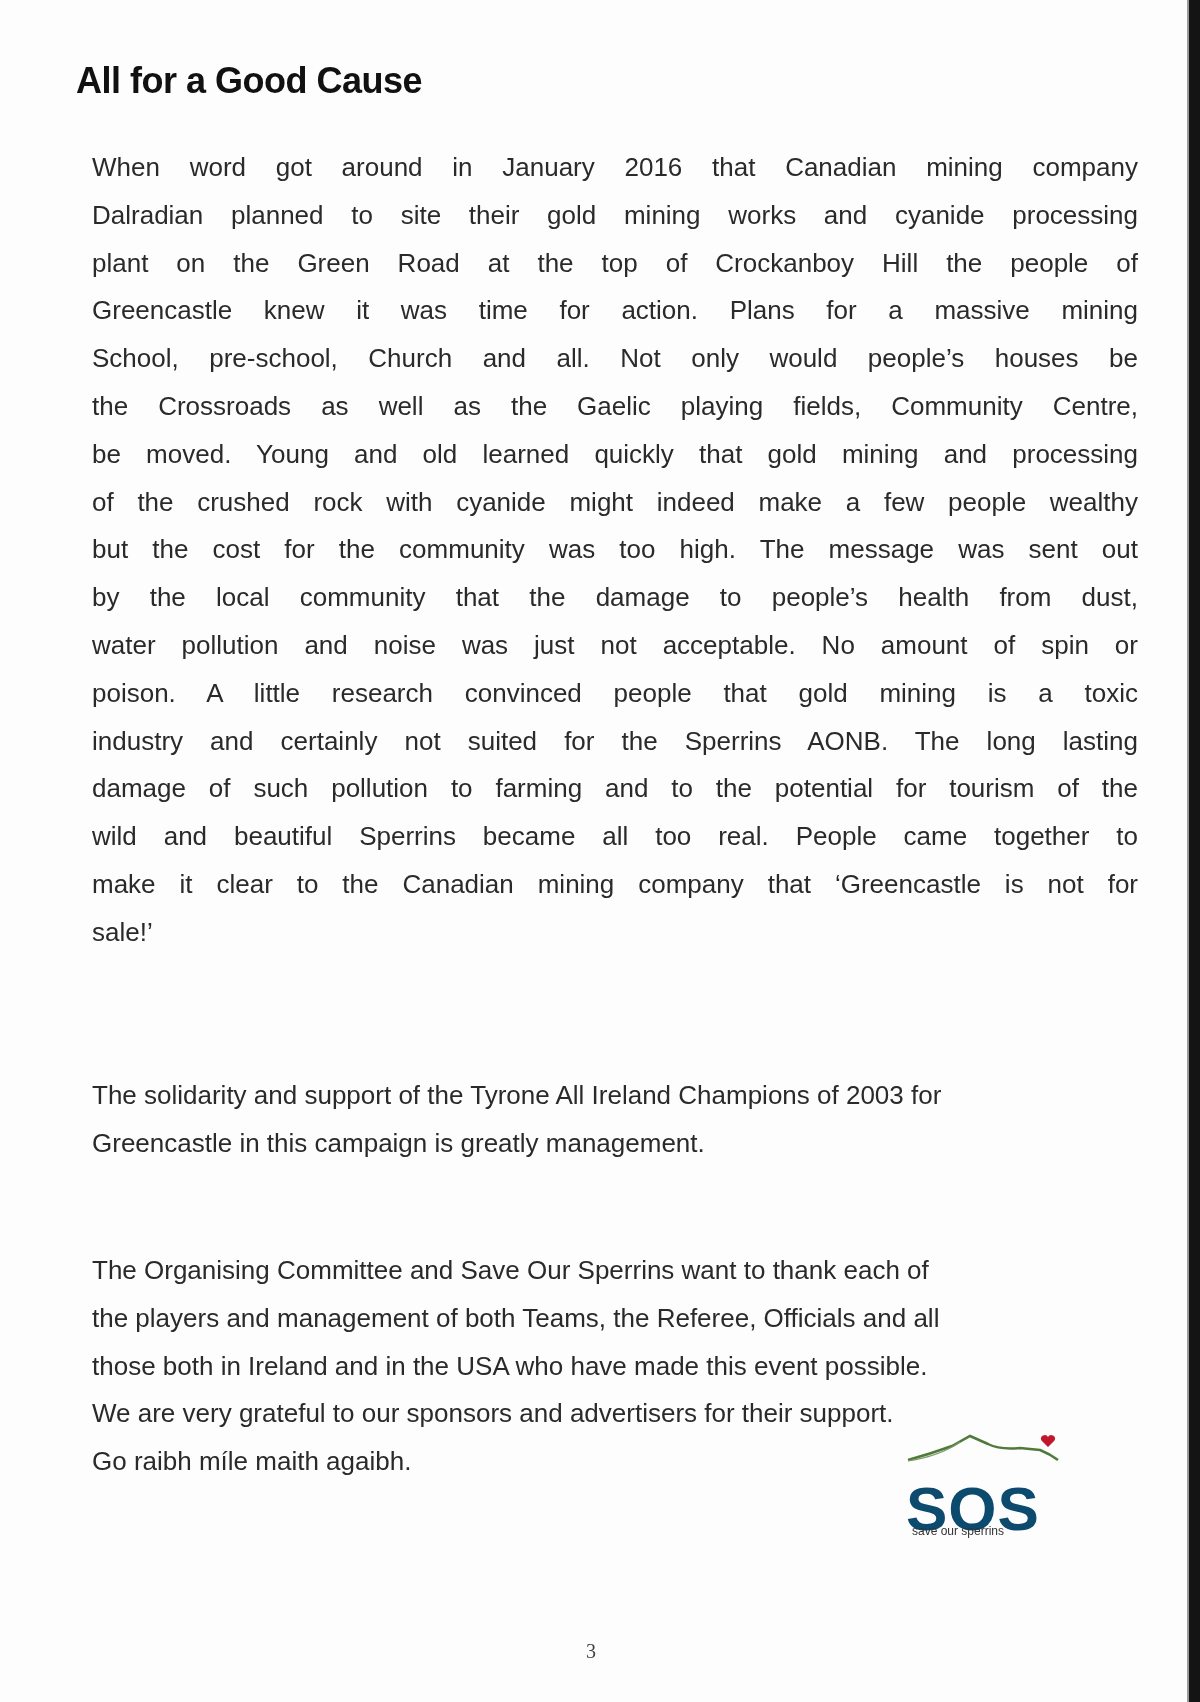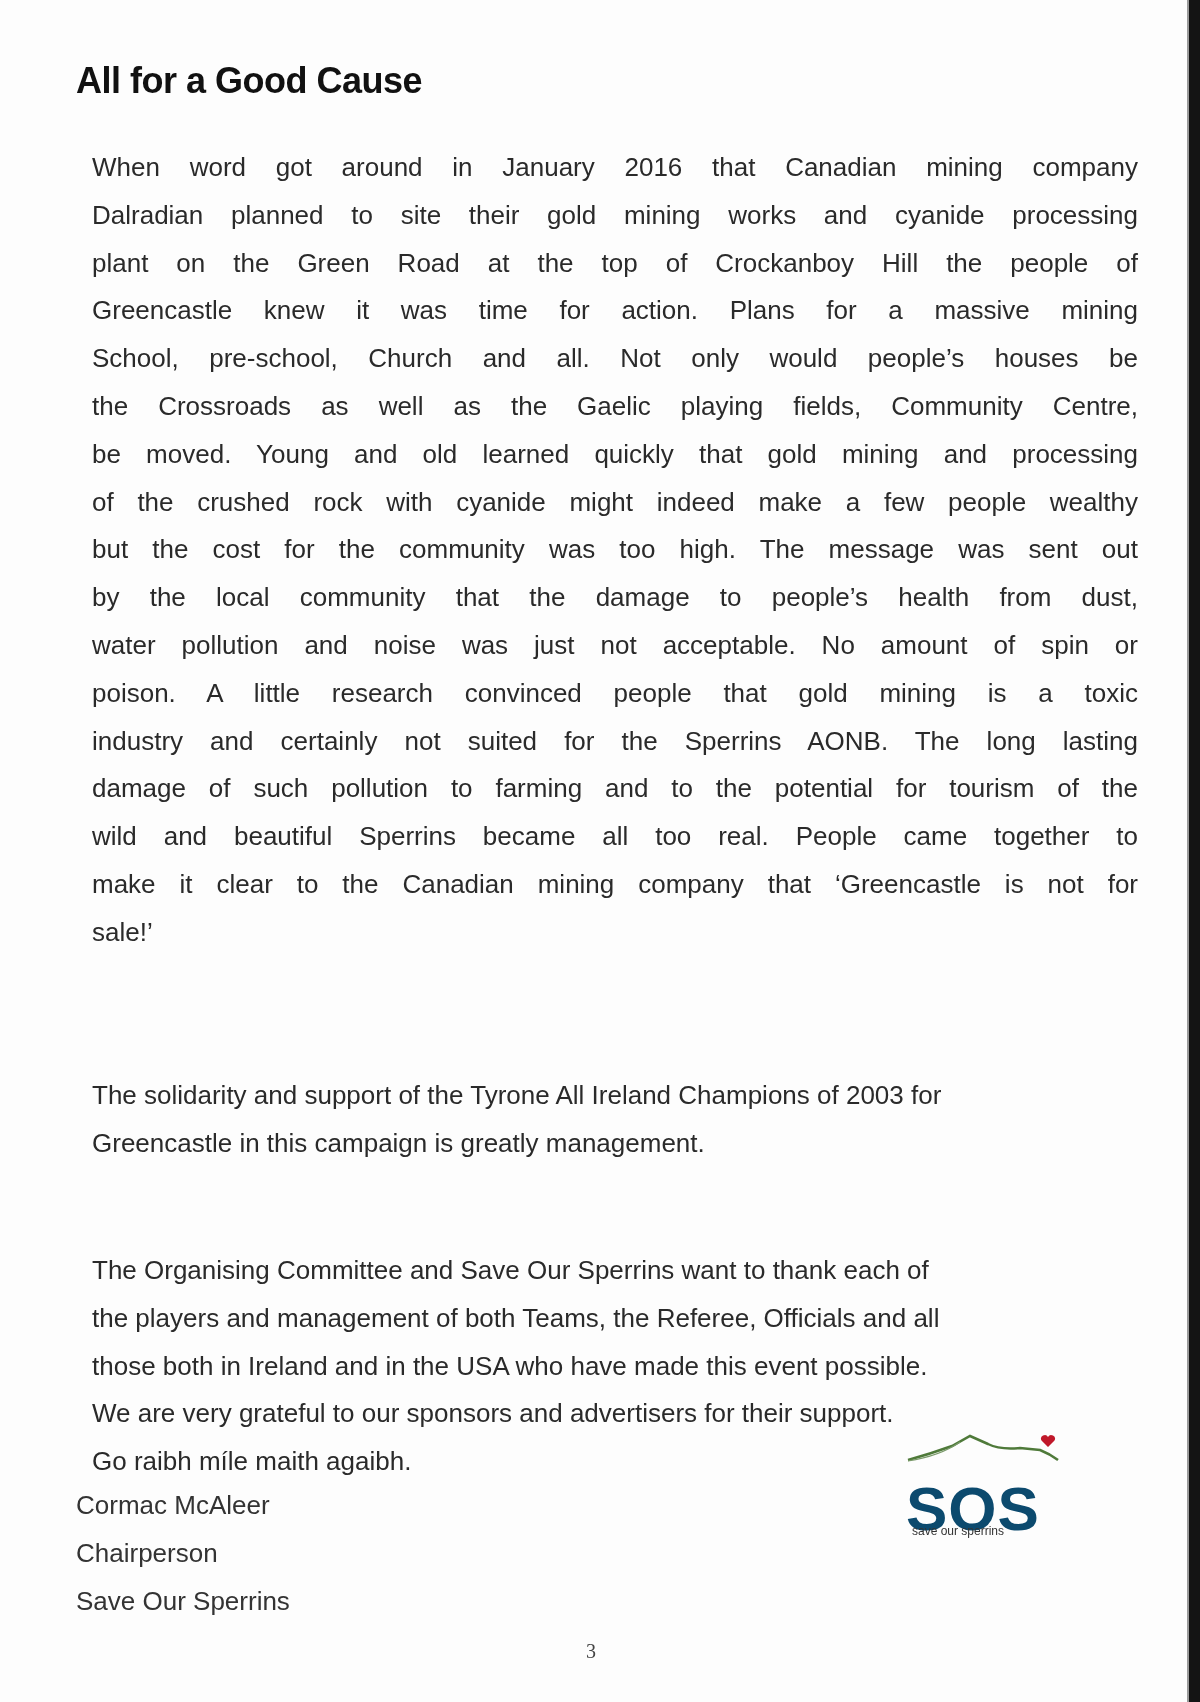--- a/index.html
+++ b/index.html
@@ -88,25 +88,20 @@
   </div>
 
   <div class="body-text p3">
     <span class="line">The Organising Committee and Save Our Sperrins want to thank each of</span>
     <span class="line">the players and management of both Teams, the Referee, Officials and all</span>
     <span class="line">those both in Ireland and in the USA who have made this event possible.</span>
     <span class="line">We are very grateful to our sponsors and advertisers for their support.</span>
     <span class="line">Go raibh míle maith agaibh.</span>
   </div>
 
-  <div class="sig">
-    <span class="line">Cormac McAleer</span>
-    <span class="line">Chairperson</span>
-    <span class="line">Save Our Sperrins</span>
-  </div>
 
   <div class="logo">
     <svg width="170" height="40" viewBox="0 0 170 40" style="position:absolute;left:0;top:0;">
       <path d="M8 28 Q30 22 52 14 L70 4 L88 12 Q100 18 120 16 L140 18 Q150 22 158 28" fill="none" stroke="#4f7a3a" stroke-width="2.5"></path>
       <path d="M8 29 Q40 24 60 10" fill="none" stroke="#7a9a6a" stroke-width="1.2"></path>
     </svg>
     <svg width="16" height="14" viewBox="0 0 16 14" style="position:absolute;left:140px;top:2px;">
       <path d="M8 13 L1.5 6.5 A3.5 3.5 0 0 1 8 3 A3.5 3.5 0 0 1 14.5 6.5 Z" fill="#c0182a"></path>
     </svg>
     <div class="logo-letters">SOS</div>

